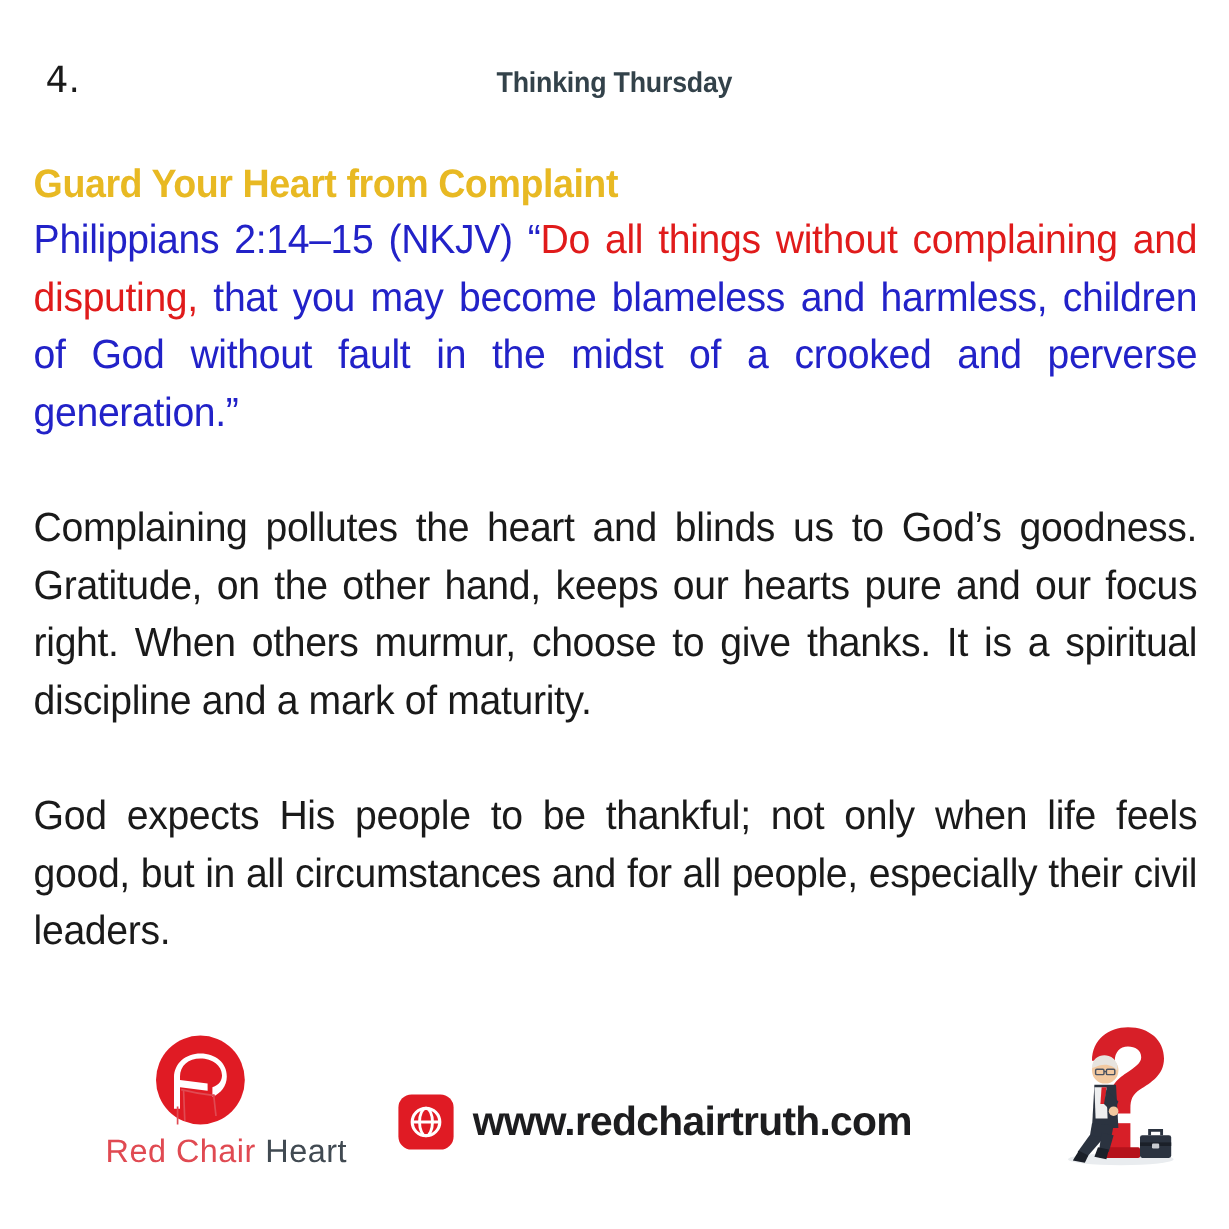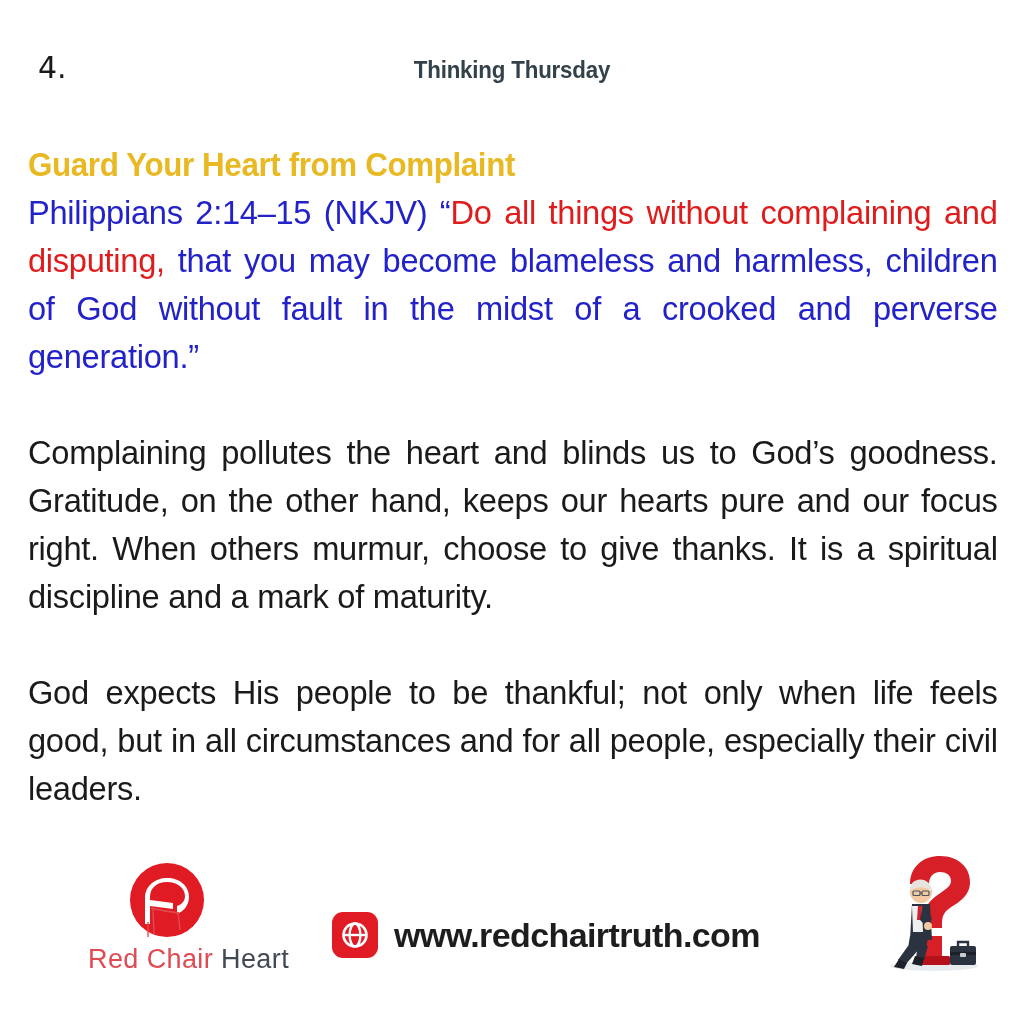--- a/index.html
+++ b/index.html
@@ -54,21 +54,21 @@
     color: #33424a;
     letter-spacing: -0.2px;
     font-family: "Liberation Sans", sans-serif;
     transform: scaleX(0.93);
   }
 
   
   .content {
     position: absolute;
     left: 28px;
-    top: 144px;
+    top: 132px;
     width: 970px;
   }
 
   .headline {
     font-size: 33px;
     font-weight: bold;
     color: #e8b923;
     line-height: 42px;
     letter-spacing: -0.4px;
     transform: scaleX(0.95);

